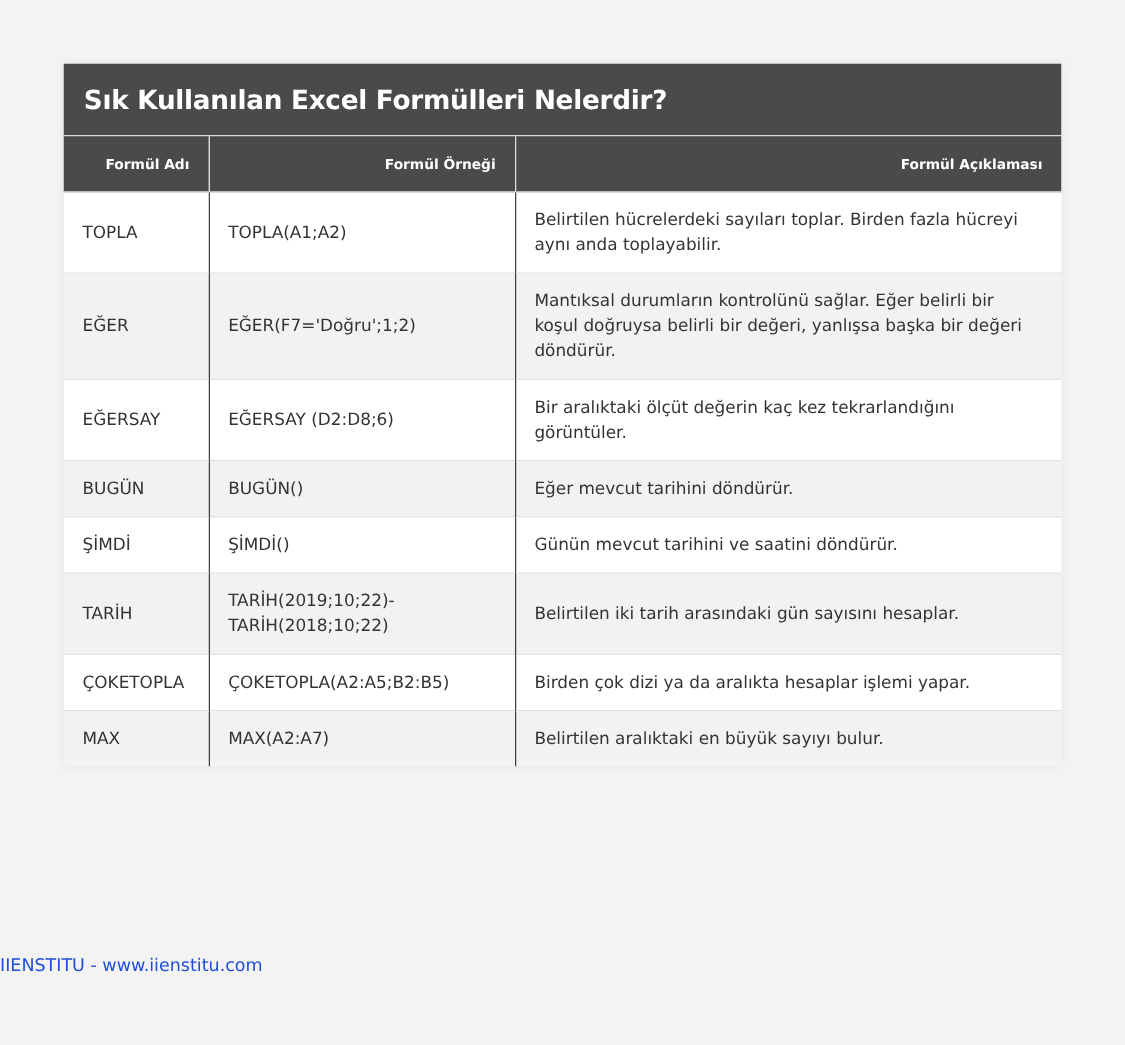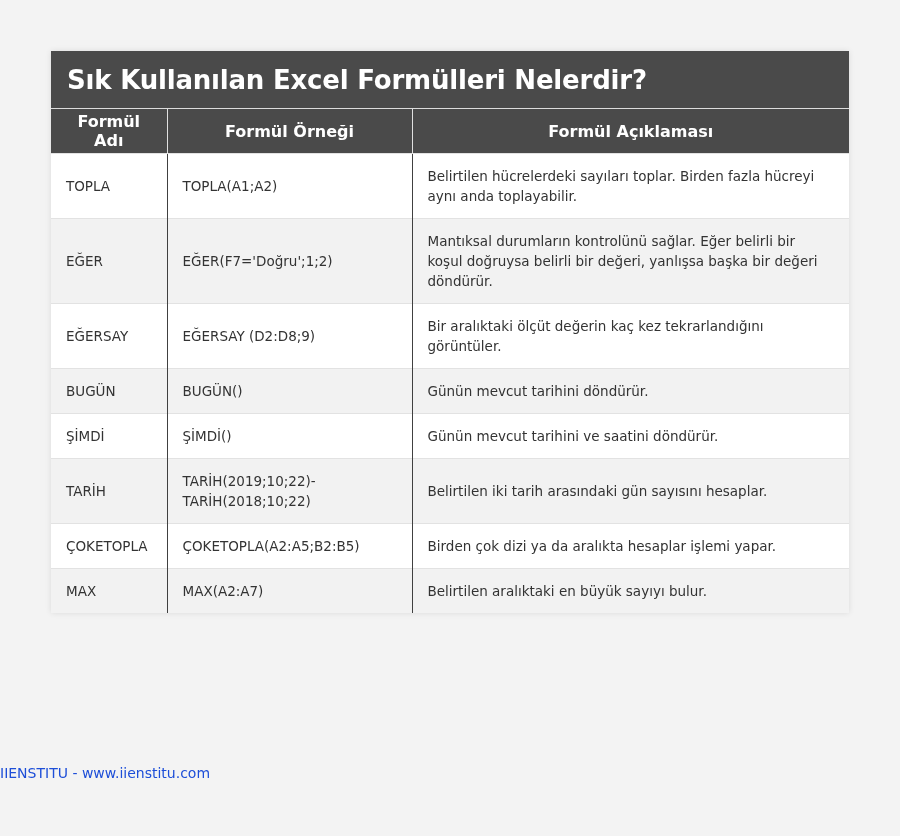--- a/index.html
+++ b/index.html
@@ -20,38 +20,38 @@
   .title-bar {
     background: #4a4a4a;
     height: 57px;
     display: flex; align-items: center;
     padding-left: 16px;
     border-bottom: 1px solid #dcdcdc;
   }
   .title-bar h1 {
     margin: 0;
     color: #ffffff;
-    font-size: 26px;
+    font-size: 21px;
     font-weight: bold;
     letter-spacing: -0.2px;
   }
   table {
     width: 100%;
     border-collapse: collapse;
     table-layout: fixed;
   }
   col.c1 { width: 116px; }
   col.c2 { width: 245px; }
   col.c3 { width: 437px; }
   thead th {
     background: #4a4a4a;
     color: #ffffff;
-    font-size: 16px;
+    font-size: 11px;
     font-weight: bold;
-    text-align: center;
+    text-align: right;
     height: 44px;
     padding: 0 15px;
     border-right: 1px solid #e0e0e0;
   }
   thead th:last-child { border-right: none; }
   tbody td {
     font-size: 13.5px;
     color: #333333;
     padding: 10px 15px;
     line-height: 20px;
@@ -101,27 +101,27 @@
         <td>TOPLA(A1;A2)</td>
         <td>Belirtilen hücrelerdeki sayıları toplar. Birden fazla hücreyi aynı anda toplayabilir.</td>
       </tr>
       <tr class="h85">
         <td>EĞER</td>
         <td>EĞER(F7='Doğru';1;2)</td>
         <td>Mantıksal durumların kontrolünü sağlar. Eğer belirli bir koşul doğruysa belirli bir değeri, yanlışsa başka bir değeri döndürür.</td>
       </tr>
       <tr class="h65">
         <td>EĞERSAY</td>
-        <td>EĞERSAY (D2:D8;9)</td>
+        <td>EĞERSAY (D2:D8;6)</td>
         <td>Bir aralıktaki ölçüt değerin kaç kez tekrarlandığını görüntüler.</td>
       </tr>
       <tr class="h45">
         <td>BUGÜN</td>
         <td>BUGÜN()</td>
-        <td>Günün mevcut tarihini döndürür.</td>
+        <td>Eğer mevcut tarihini döndürür.</td>
       </tr>
       <tr class="h45">
         <td>ŞİMDİ</td>
         <td>ŞİMDİ()</td>
         <td>Günün mevcut tarihini ve saatini döndürür.</td>
       </tr>
       <tr class="h65">
         <td>TARİH</td>
         <td>TARİH(2019;10;22)-TARİH(2018;10;22)</td>
         <td>Belirtilen iki tarih arasındaki gün sayısını hesaplar.</td>

